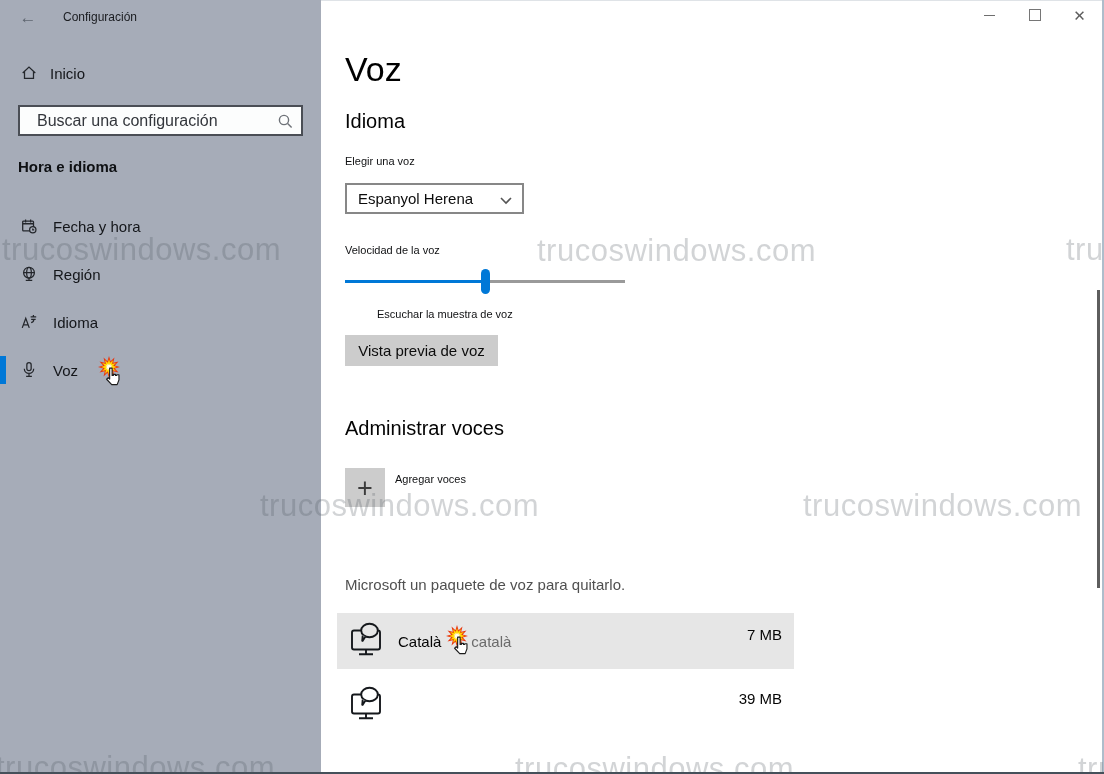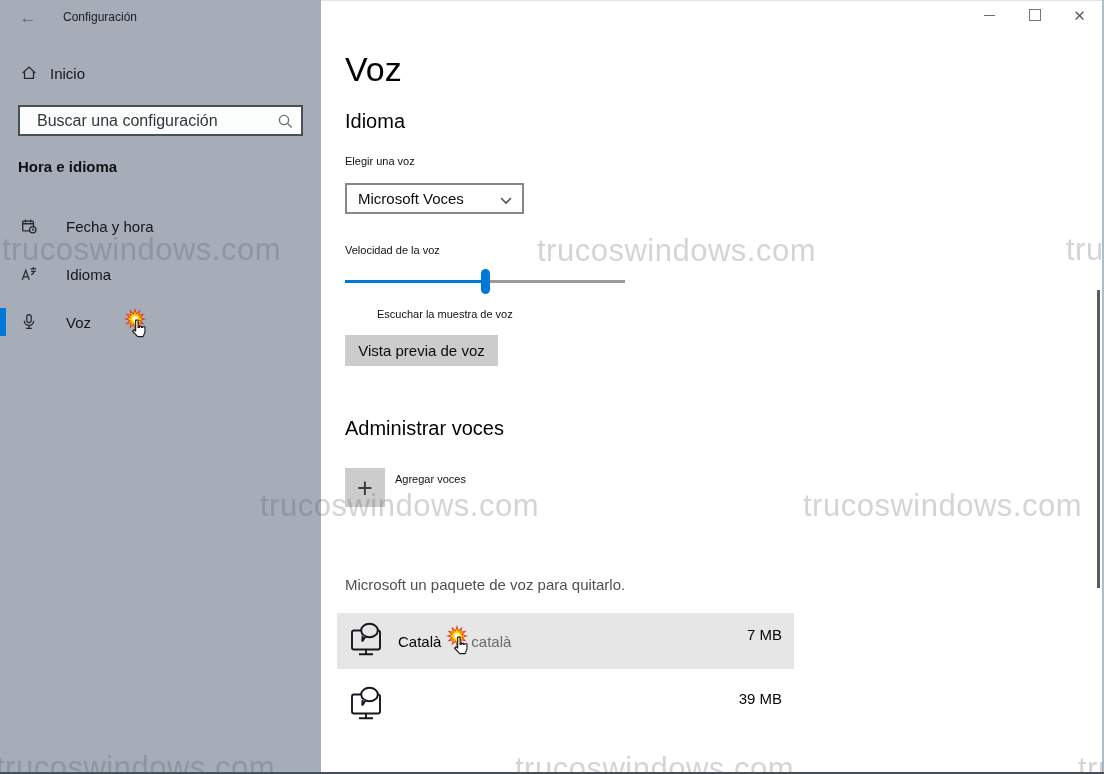--- a/index.html
+++ b/index.html
@@ -21,21 +21,21 @@
   .app-title{position:absolute;left:63px;top:10px;font-size:12px;color:#1a1c20;}
   .home-row{position:absolute;left:0;top:58px;width:351px;height:30px;display:flex;align-items:center;padding-left:20px;box-sizing:border-box;gap:12px;}
   .home-row .lbl{font-size:15px;color:#14161a;}
   .searchbox{position:absolute;left:18px;top:105px;width:285px;height:31px;background:#fcfdfd;border:2px solid #4a4e55;box-sizing:border-box;}
   .searchbox input{position:absolute;left:8px;top:0;width:100%;height:100%;border:none;background:transparent;outline:none;
     font-family:inherit;font-size:16px;color:#4c1d95;padding:0 30px 0 9px;box-sizing:border-box;}
   .searchbox input::placeholder{color:#33363c;opacity:1;}
   .search-glyph{position:absolute;right:7px;top:6px;}
   .side-section{position:absolute;left:18px;top:158px;font-size:15px;font-weight:bold;color:#0e1013;}
   .nav{position:absolute;left:0;top:202px;width:321px;}
-  .nav-item{position:relative;height:48px;display:flex;align-items:center;padding-left:20px;gap:28px;cursor:default;}
+  .nav-item{position:relative;height:48px;display:flex;align-items:center;padding-left:20px;gap:15px;cursor:default;}
   .nav-item .lbl{font-size:15px;color:#14161a;}
   .nav-item.selected::before{content:"";position:absolute;left:0;top:10px;width:6px;height:28px;background:var(--accent,#0078d7);}
   .icon18{width:18px;height:18px;flex:0 0 auto;}
   .icon18 *{stroke:#24272c;stroke-width:1.4;fill:none;}
   .icon18 .occl{fill:var(--sidebar_bg,#a6acb8);}
 
   
   .main{position:absolute;left:321px;top:0;right:0;bottom:0;background:#fff;}
   .win-controls{position:absolute;top:0;right:2px;display:flex;z-index:10;}
   .wc{width:45px;height:30px;display:flex;align-items:center;justify-content:center;background:transparent;border:none;cursor:default;padding:0;}
@@ -139,20 +139,28 @@
         <svg class="icon18" viewBox="0 0 20 20">
           <rect x="3" y="4.5" width="12" height="11" rx="1"></rect>
           <path d="M3 7.5 H15 M6.2 2.8 V6 M11.8 2.8 V6"></path>
           <circle class="occl" cx="14.2" cy="14.2" r="3.5"></circle>
           <path d="M14.2 12.7 V14.4 H15.8"></path>
         </svg>
         <span class="lbl">Fecha y hora</span>
       </div>
       <div class="nav-item">
         <svg class="icon18" viewBox="0 0 20 20">
+          <circle cx="10" cy="8.6" r="6"></circle>
+          <ellipse cx="10" cy="8.6" rx="2.6" ry="6"></ellipse>
+          <path d="M4.2 8.6 H15.8 M10 14.8 V16.6 M6.4 17.2 H13.6"></path>
+        </svg>
+        <span class="lbl">Región</span>
+      </div>
+      <div class="nav-item">
+        <svg class="icon18" viewBox="0 0 20 20">
           <path d="M2.5 16.5 L6.4 6 L10.3 16.5 M3.7 13.2 H9.1"></path>
           <path d="M11.8 4.2 H18 M14.9 2.2 V4.2 M12.4 7.2 H17.4 M15.3 7.2 C15.3 9.2 14 10.4 12.4 10.8"></path>
         </svg>
         <span class="lbl">Idioma</span>
       </div>
       <div class="nav-item selected">
         <svg class="icon18" viewBox="0 0 20 20">
           <rect x="7.6" y="1.8" width="4.8" height="9" rx="2.4"></rect>
           <path d="M4.8 8.6 a5.2 5.2 0 0 0 10.4 0 M10 14.2 V17 M6.8 17 H13.2"></path>
         </svg>
@@ -181,21 +189,21 @@
           <span class="close-glyph">✕</span>
         </button>
     </div>
 
     <div class="h1">Voz</div>
 
     <div class="h2 voces">Idioma</div>
     <div class="lbl15 elegir">Elegir una voz</div>
 
     <div class="dropdown">
-      <span class="val">Microsoft Voces</span>
+      <span class="val">Espanyol Herena</span>
       <svg class="chev" width="12" height="8" viewBox="0 0 12 8">
         <path d="M1 1 L6 6 L11 1" fill="none" stroke="#555" stroke-width="1.6"></path>
       </svg>
     </div>
 
     <div class="lbl15 velocidad">Velocidad de la voz</div>
     <div class="slider">
       <div class="track"></div>
       <div class="fill" style="width: 50%;"></div>
       <div class="thumb" style="left: calc(50% - 4.5px);"></div>

